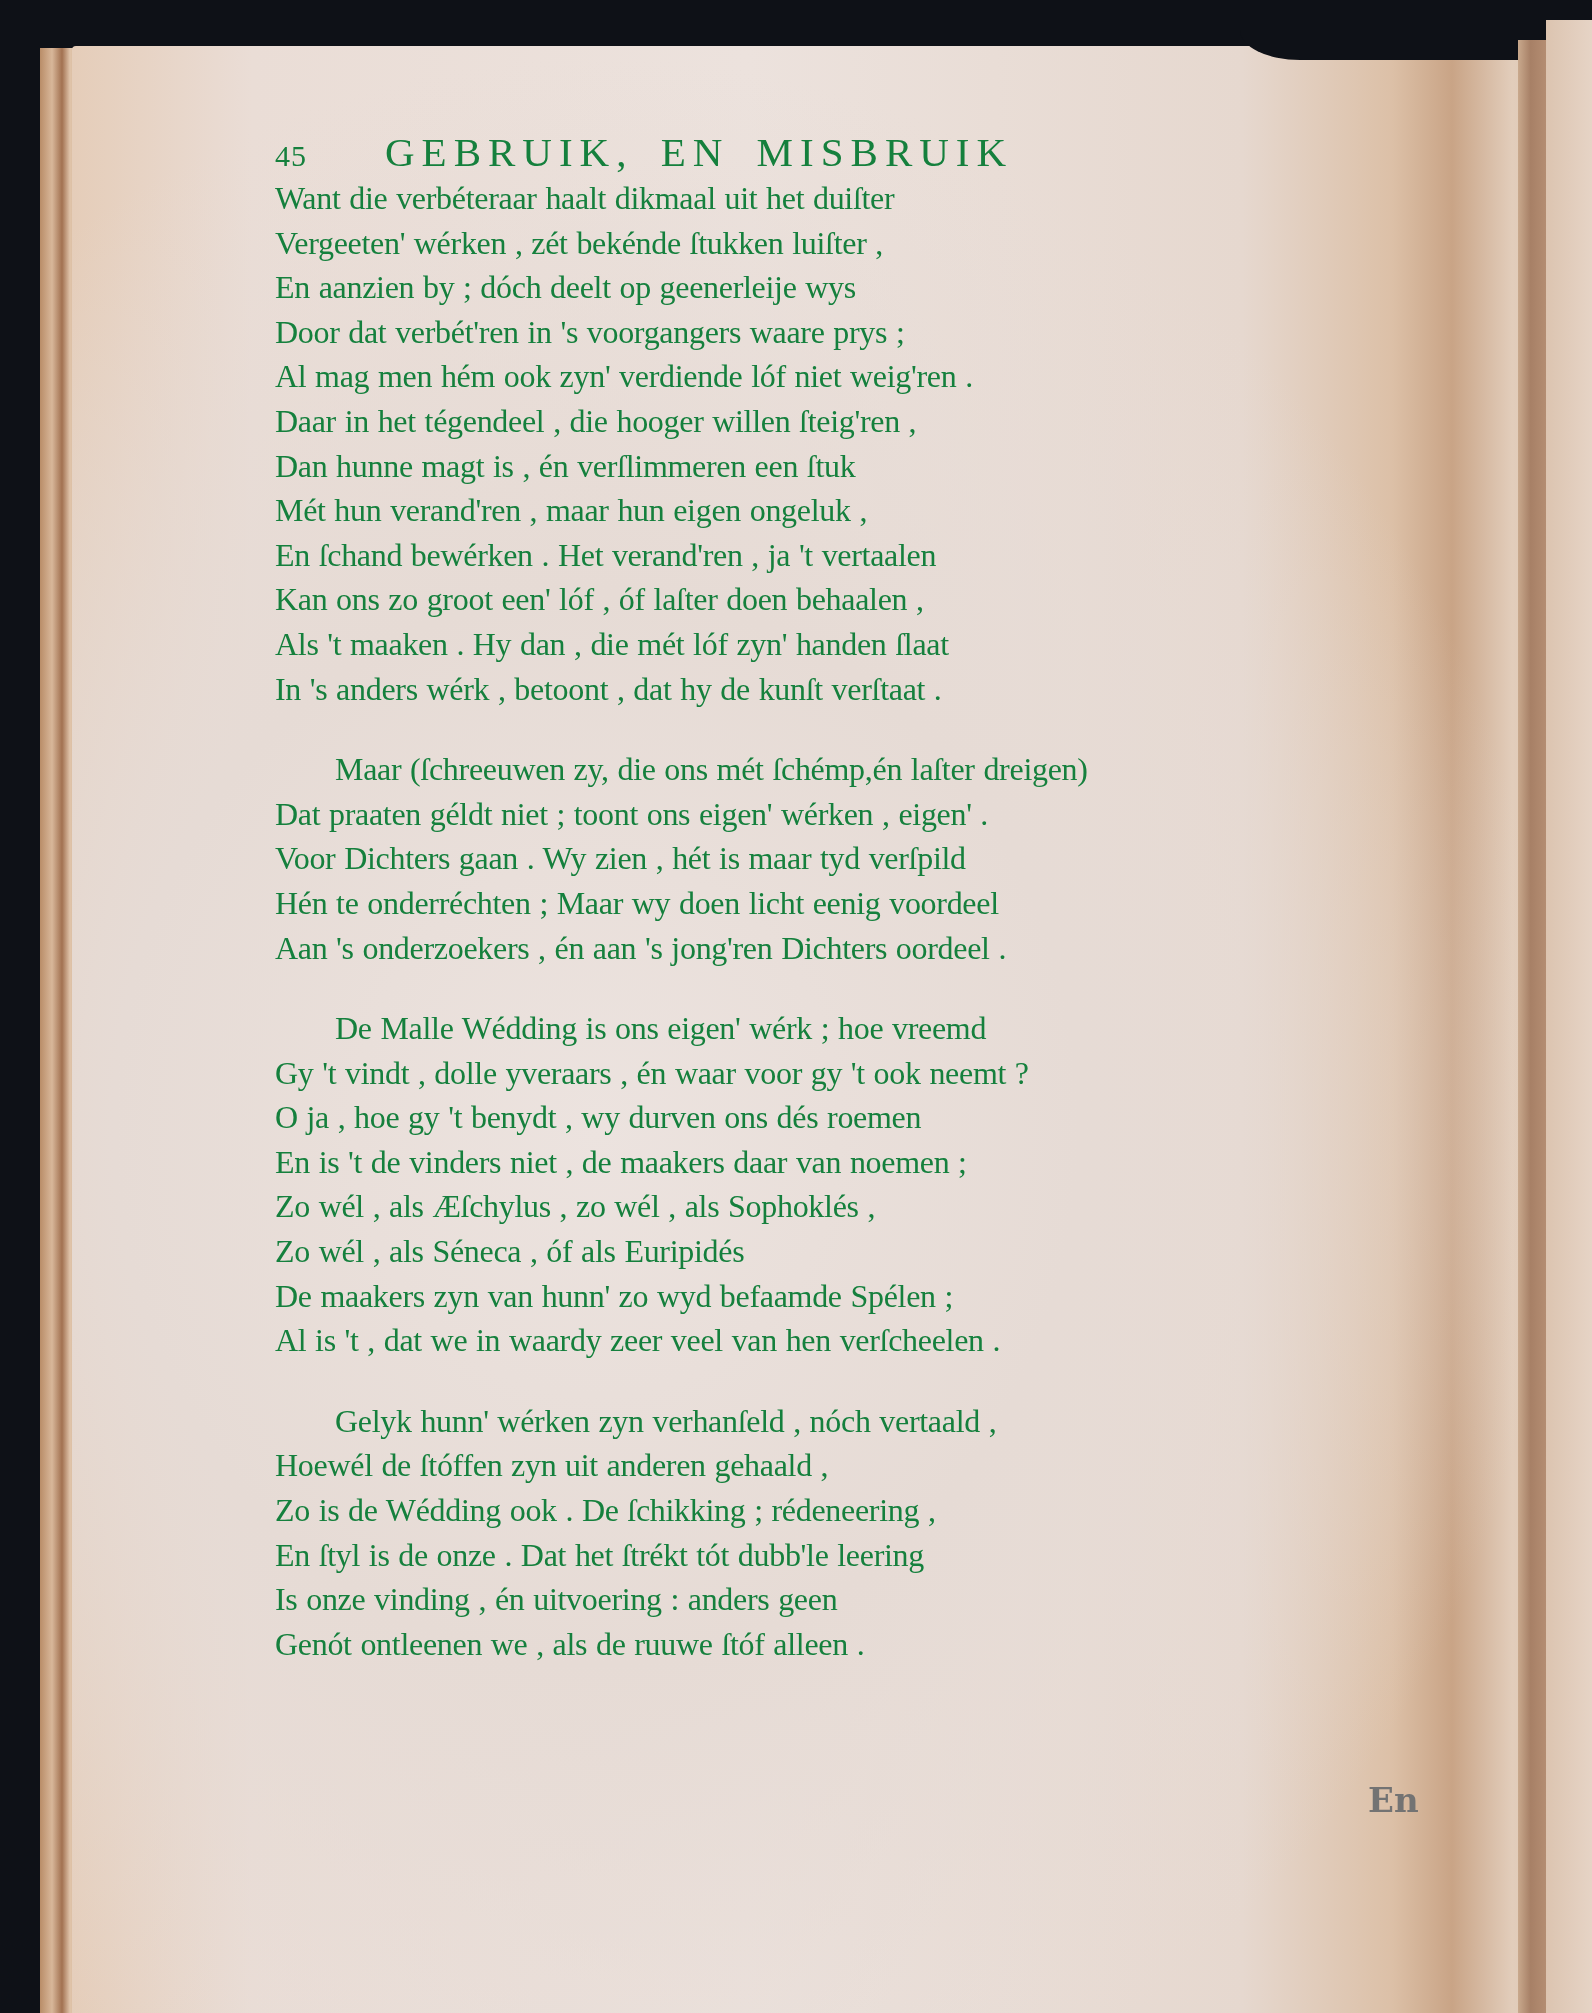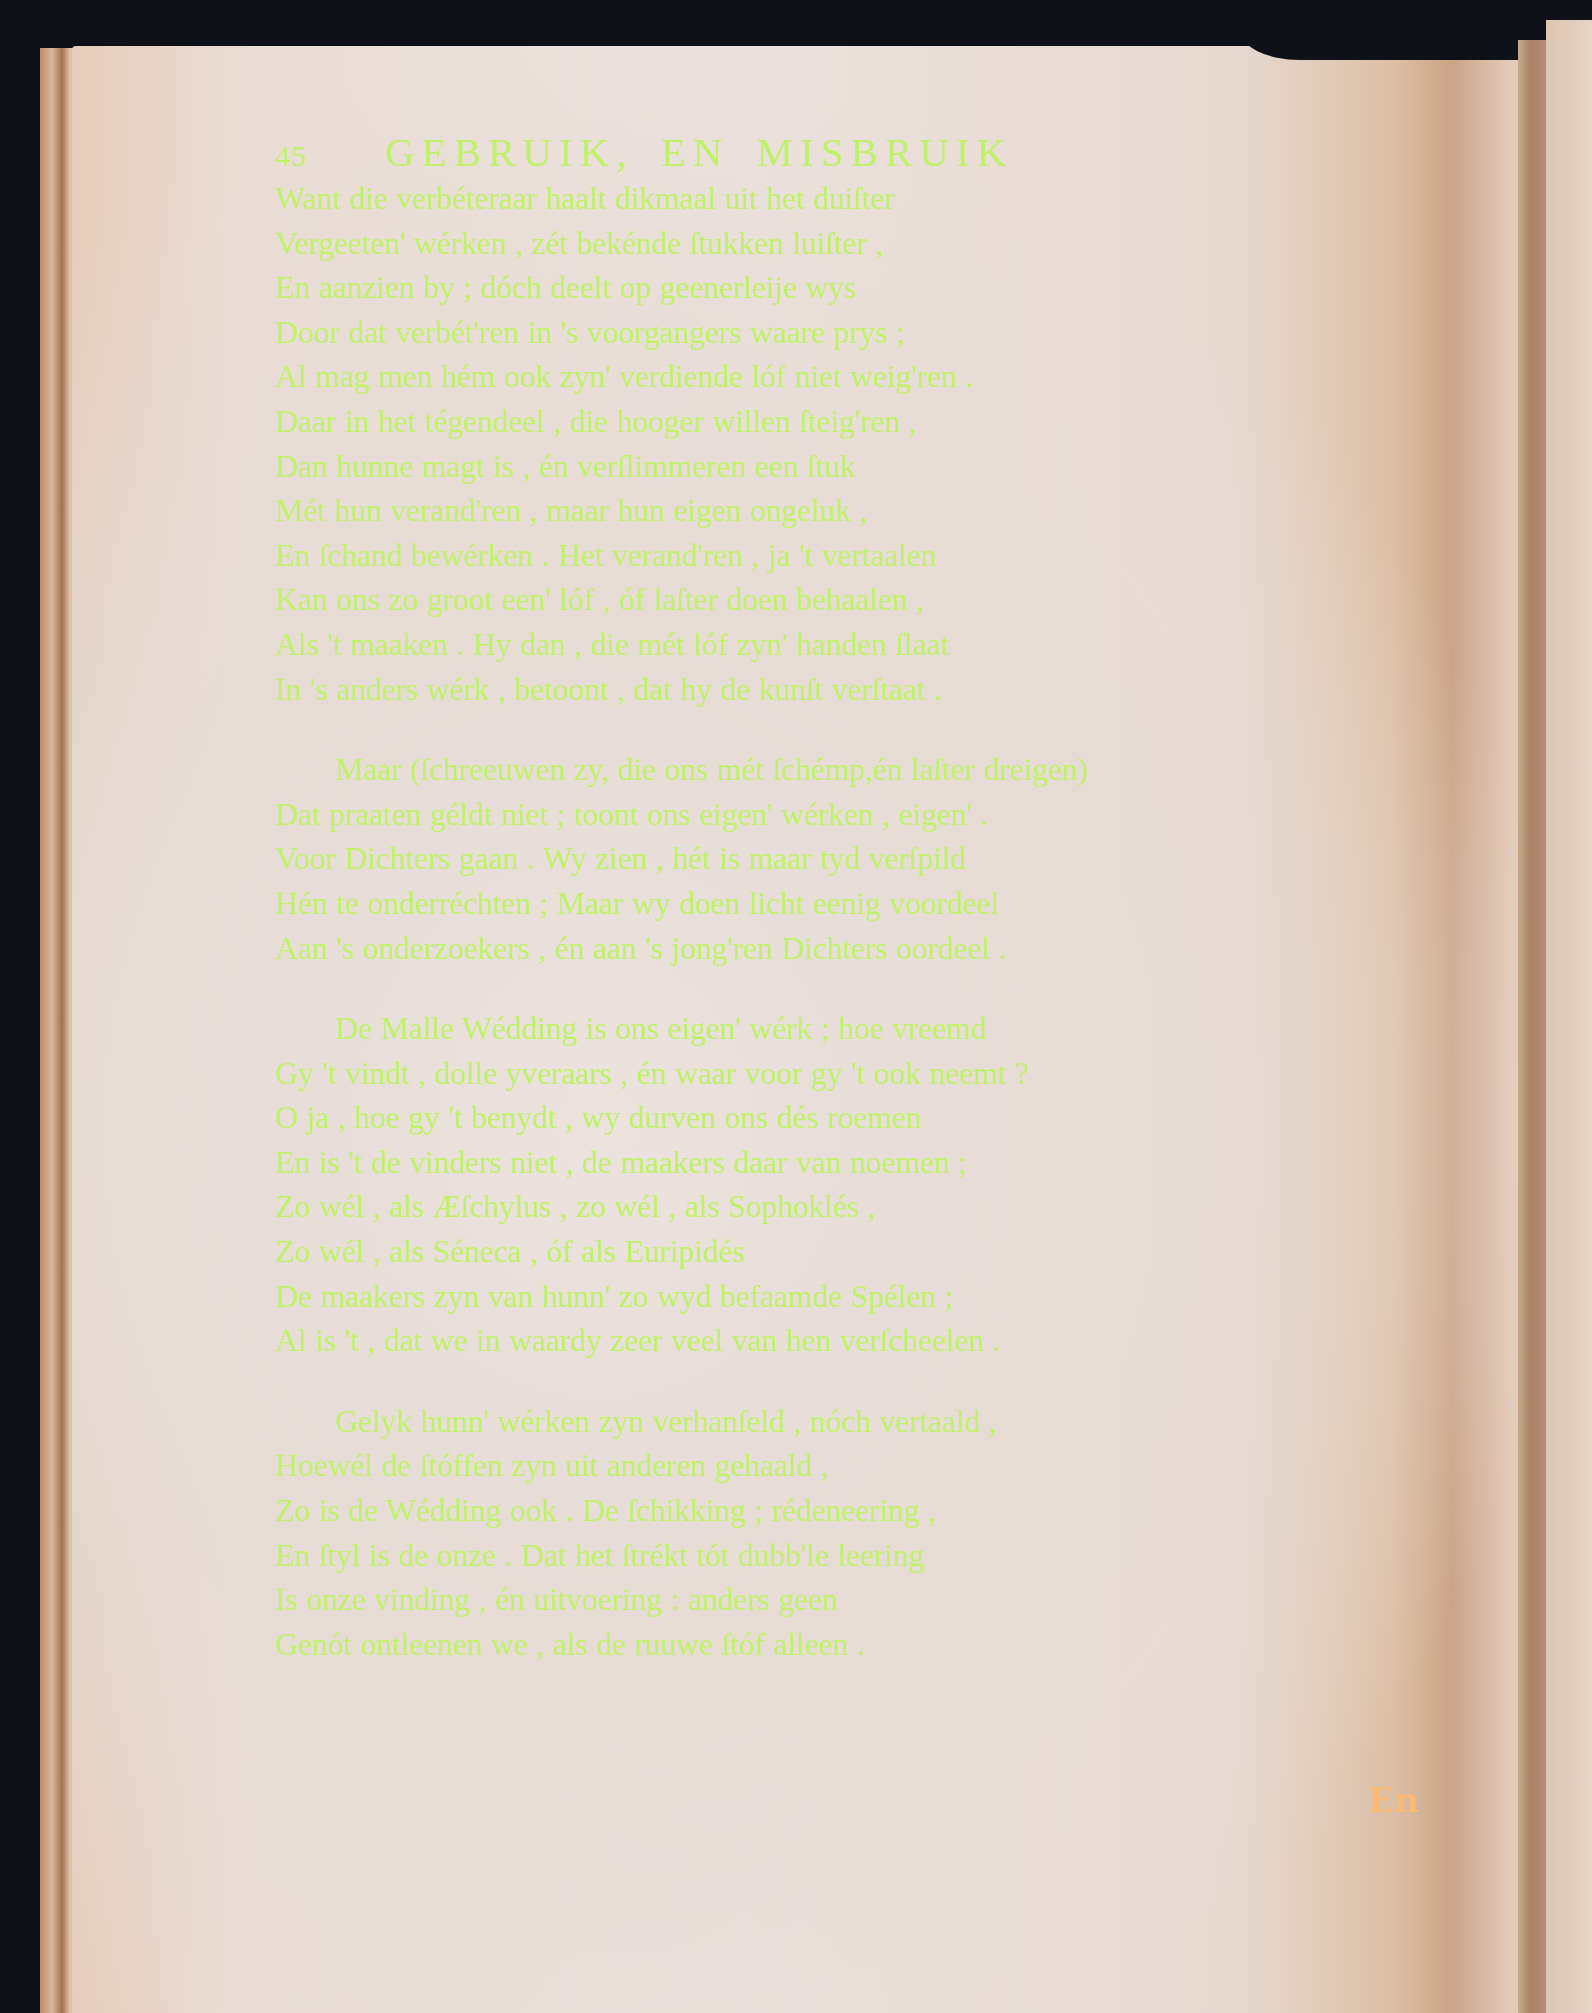--- a/index.html
+++ b/index.html
@@ -27,39 +27,39 @@
   .gutter {
     position:absolute; left:1518px; top:40px; width:28px; height:1973px;
     background:linear-gradient(90deg,#c9a98d 0%,#a78066 45%,#b48d72 100%);
   }
   .next-page {
     position:absolute; left:1546px; top:20px; width:46px; height:1993px;
     background:linear-gradient(90deg,#dcc4b0,#e6d4c6);
   }
   .text-block {
     position:absolute; left:275px; top:128px; width:1180px;
-    color:#bef264;
+    color:#15803d;
   }
   .running-head {
     display:flex; align-items:baseline; height:48px;
   }
   .page-number {
     font-size:30px; width:110px; letter-spacing:1px;
   }
   .header-title {
     font-size:41px; letter-spacing:7px; word-spacing:10px; padding-left:0;
   }
   .line {
     font-size:32px; line-height:44.6px; white-space:nowrap;
     letter-spacing:-0.3px; word-spacing:1px;
   }
   .line.indent { padding-left:60px;margin-top:36px; }
   .catchword {
     position:absolute; left:1368px; top:1780px;
-    font-size:34px; font-weight:bold; color:#fdba74;
+    font-size:34px; font-weight:bold; color:#737373;
     font-family:"DejaVu Serif",serif;
   }
 </style>
 </head>
 <body>
 
 <div class="left-edge"></div>
 <div class="page"></div>
 <div class="top-shadow"></div>
 <div class="gutter"></div>

